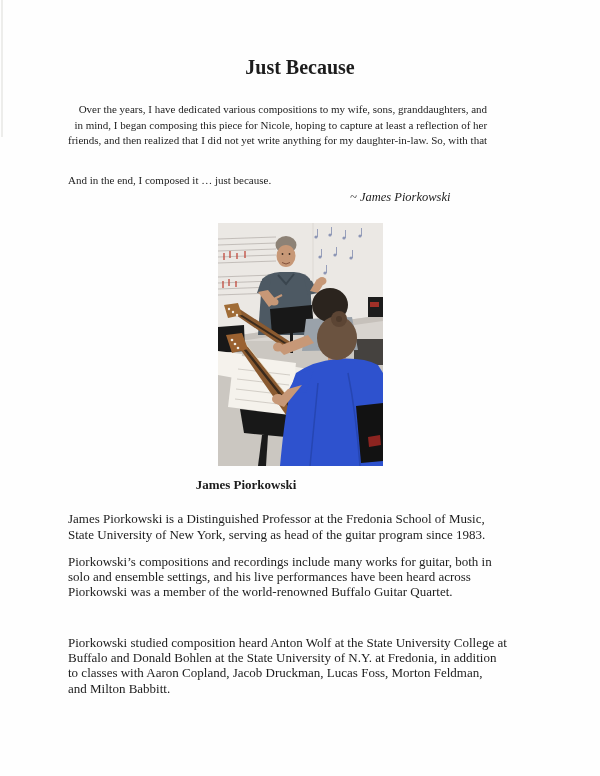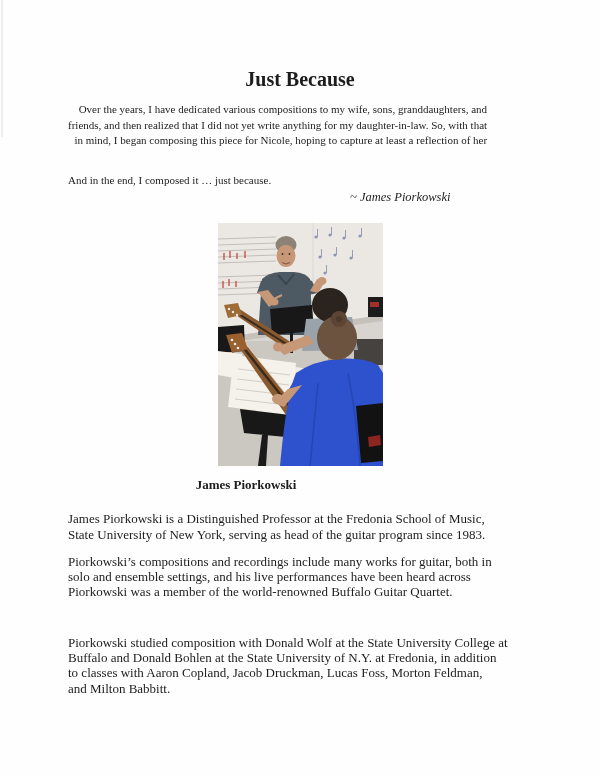--- a/index.html
+++ b/index.html
@@ -13,21 +13,21 @@
     overflow: hidden;
   }
   .edge-artifact {
     position: absolute;
     left: 1px; top: 0;
     width: 2px; height: 137px;
     background: #ededeb;
   }
   .title {
     position: absolute;
-    left: 0; top: 69px; width: 600px;
+    left: 0; top: 57px; width: 600px;
     text-align: center;
     font-size: 20px;
     line-height: 20px;
     font-weight: bold;
   }
   .para { position: absolute; left: 68px; }
   .para .text-line { white-space: nowrap; }
   .intro-para { top: 102px; font-size: 11px; }
   .intro-para .text-line { line-height: 15.5px; height: 15.5px; text-align: right; }
   .closing-line {
@@ -61,22 +61,22 @@
 </head>
 <body>
 
 <div class="page">
   <div class="edge-artifact"></div>
 
   <div class="title">Just Because</div>
 
   <div class="para intro-para">
     <div class="text-line">Over the years, I have dedicated various compositions to my wife, sons, granddaughters, and</div>
+    <div class="text-line">in mind, I began composing this piece for Nicole, hoping to capture at least a reflection of her</div>
     <div class="text-line">friends, and then realized that I did not yet write anything for my daughter-in-law. So, with that</div>
-    <div class="text-line">in mind, I began composing this piece for Nicole, hoping to capture at least a reflection of her</div>
   </div>
 
   <div class="closing-line">And in the end, I composed it … just because.</div>
 
   <div class="signature">~ James Piorkowski</div>
 
   <div class="photo" role="img" aria-label="James Piorkowski smiling and gesturing while leading a guitar ensemble rehearsal in front of a whiteboard with music notation; students with classical guitars in the foreground">
     <svg viewBox="0 0 165 243" preserveAspectRatio="none" xmlns="http://www.w3.org/2000/svg">
 
       <rect x="0" y="0" width="165" height="243" fill="var(--wall)"></rect>
@@ -223,18 +223,18 @@
     <div class="text-line">State University of New York, serving as head of the guitar program since 1983.</div>
   </div>
 
   <div class="para bio-para bio-p2">
     <div class="text-line">Piorkowski’s compositions and recordings include many works for guitar, both in</div>
     <div class="text-line">solo and ensemble settings, and his live performances have been heard across</div>
     <div class="text-line">Piorkowski was a member of the world-renowned Buffalo Guitar Quartet.</div>
   </div>
 
   <div class="para bio-para bio-p3">
-    <div class="text-line">Piorkowski studied composition with Donald Wolf at the State University College at</div>
+    <div class="text-line">Piorkowski studied composition heard Anton Wolf at the State University College at</div>
     <div class="text-line">Buffalo and Donald Bohlen at the State University of N.Y. at Fredonia, in addition</div>
     <div class="text-line">to classes with Aaron Copland, Jacob Druckman, Lucas Foss, Morton Feldman,</div>
     <div class="text-line">and Milton Babbitt.</div>
   </div>
 </div>
 
 </body></html>

